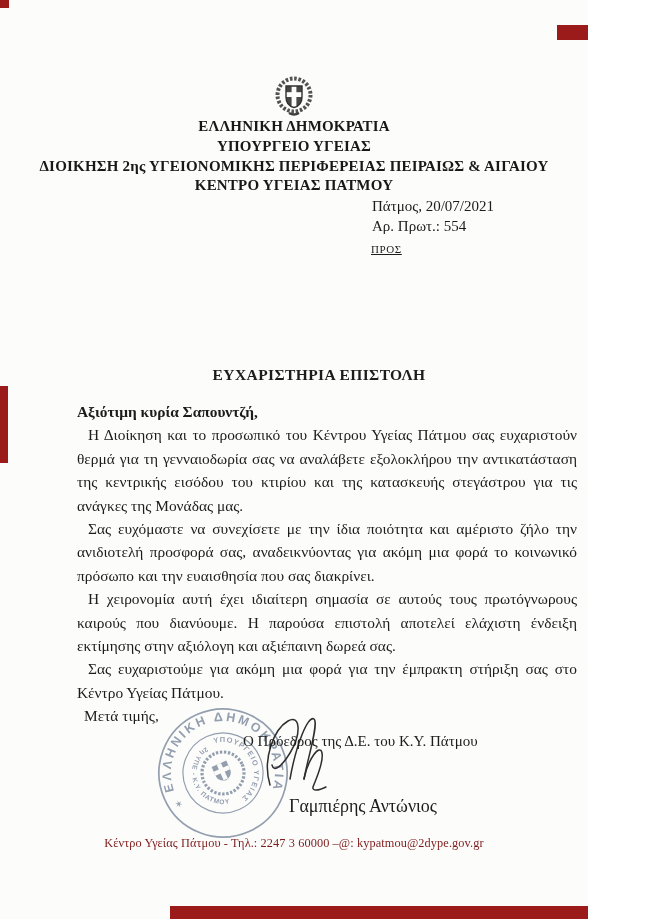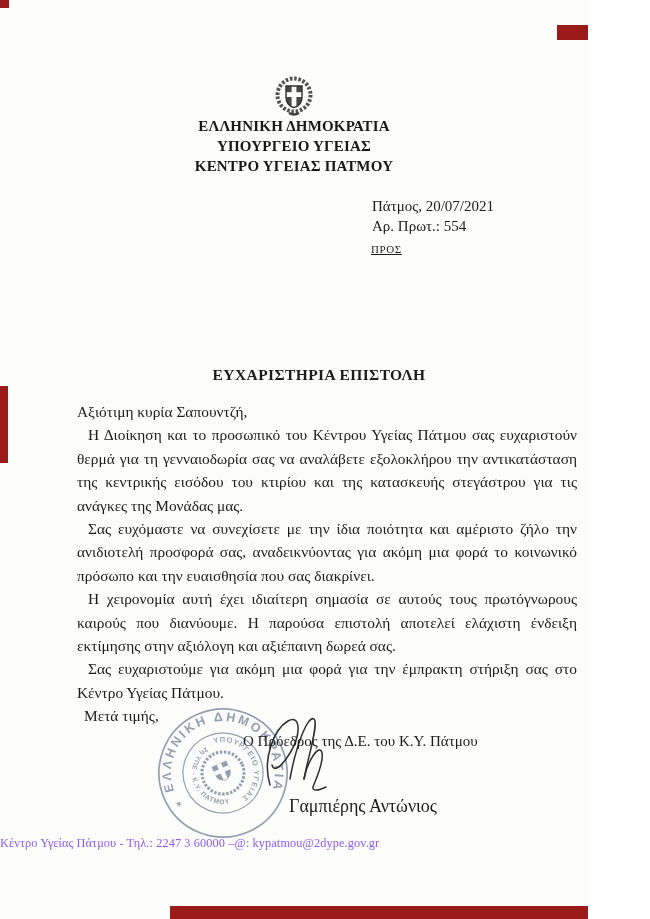--- a/index.html
+++ b/index.html
@@ -24,29 +24,29 @@
   .recipient { position:absolute; left:375px; top:268px; font-size:15px; line-height:19.3px; }
   .subject {
     position:absolute; top:366px; left:0; width:100%;
     text-align:center; font-weight:700; font-size:15.5px; letter-spacing:0.4px;margin-left:25px;
   }
   .body-block {
     position:absolute; left:77px; top:400px; width:500px;
     font-size:15.4px; line-height:23.4px; text-align:justify;
   }
   .body-block p { margin:0; text-indent:11px; }
-  .body-block .salutation { text-indent:0; }
+  .body-block .salutation { text-indent:0;font-weight:bold; }
   .body-block .valediction { text-indent:7px; text-align:left; }
   .stamp { position:absolute; left:154px; top:703px; opacity:0.88; }
   .signature { position:absolute; left:260px; top:707px; }
   .signer-title { position:absolute; left:243px; top:733px; font-size:15px; }
   .signer-name { position:absolute; left:289px; top:796px; font-size:18px; }
   .footer {
     position:absolute; top:836px; left:0; width:100%;
-    font-size:12.3px; color:#8b5cf6; letter-spacing:0.1px;
+    text-align:center; font-size:12.3px; color:#7f1d1d; letter-spacing:0.1px;
   }
   .redaction { position:absolute; background:#9b1b1b; }
   .redaction.r-top-left  { left:0;   top:0;   width:9px;   height:8px;  }
   .redaction.r-top-right { left:557px; top:25px; width:93px; height:15px; }
   .redaction.r-left-mid  { left:0;   top:386px; width:8px;  height:77px; }
   .redaction.r-bottom    { left:170px; top:906px; width:480px; height:13px; }
 </style>
 </head>
 <body>
 
@@ -64,20 +64,21 @@
     <g clip-path="url(#shieldClip)">
       <rect x="19.6" y="11" width="4.8" height="22" fill="#fcfcfb"></rect>
       <rect x="14" y="17.2" width="16" height="4.8" fill="#fcfcfb"></rect>
     </g>
     <path d="M14,11 h16 v11 q0,8.5 -8,10.5 q-8,-2 -8,-10.5 z" fill="none" stroke="#303030" stroke-width="1.4"></path>
   </svg>
 
   <div class="header">
     <div>ΕΛΛΗΝΙΚΗ ΔΗΜΟΚΡΑΤΙΑ</div>
     <div>ΥΠΟΥΡΓΕΙΟ ΥΓΕΙΑΣ</div>
+    <div>ΔΙΟΙΚΗΣΗ 2ης ΥΓΕΙΟΝΟΜΙΚΗΣ ΠΕΡΙΦΕΡΕΙΑΣ  ΠΕΙΡΑΙΩΣ &amp; ΑΙΓΑΙΟΥ</div>
     <div>ΚΕΝΤΡΟ ΥΓΕΙΑΣ ΠΑΤΜΟΥ</div>
   </div>
 
   <div class="meta">
     <div>Πάτμος, 20/07/2021</div>
     <div>Αρ. Πρωτ.: 554</div>
   </div>
 
   <div class="to-label">ΠΡΟΣ</div>
 

